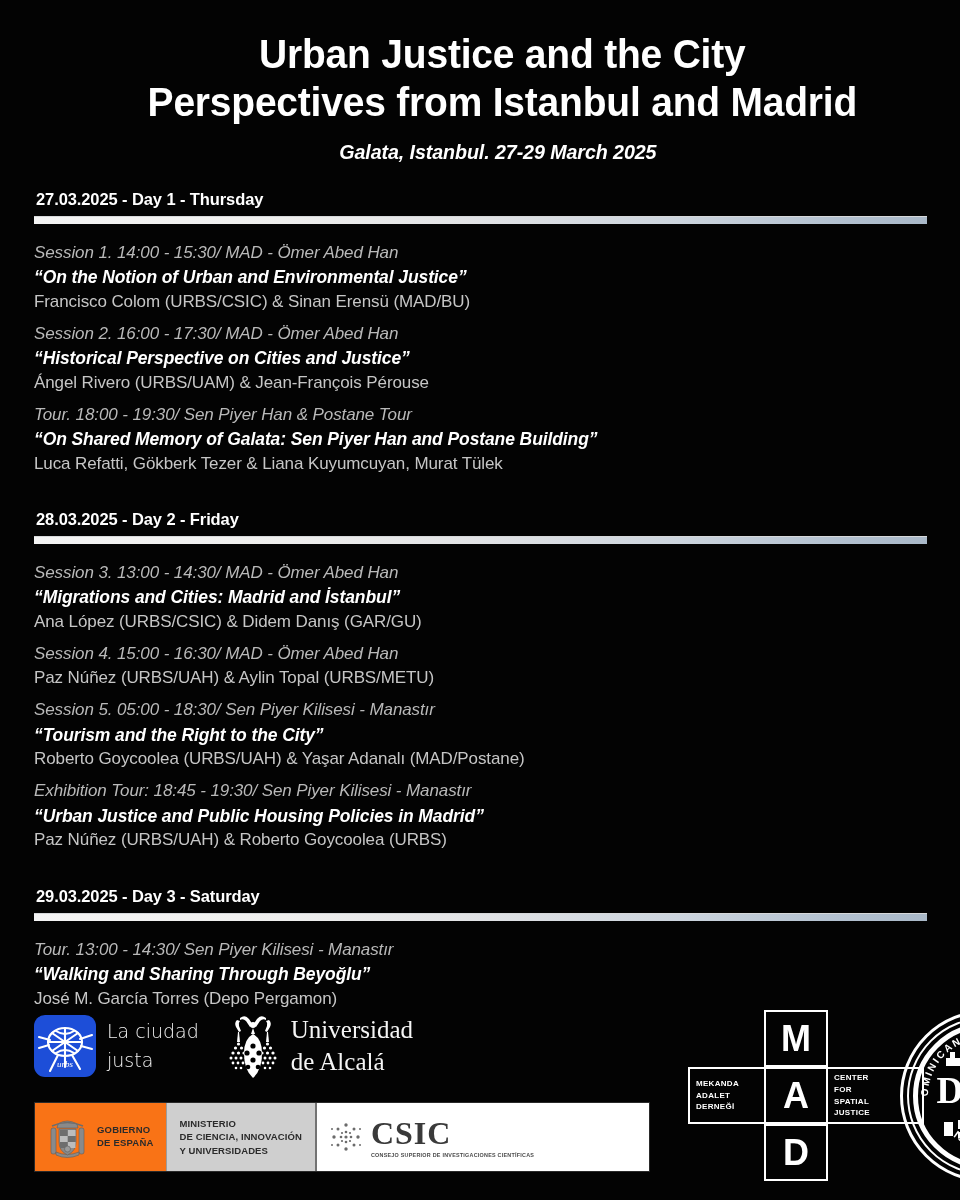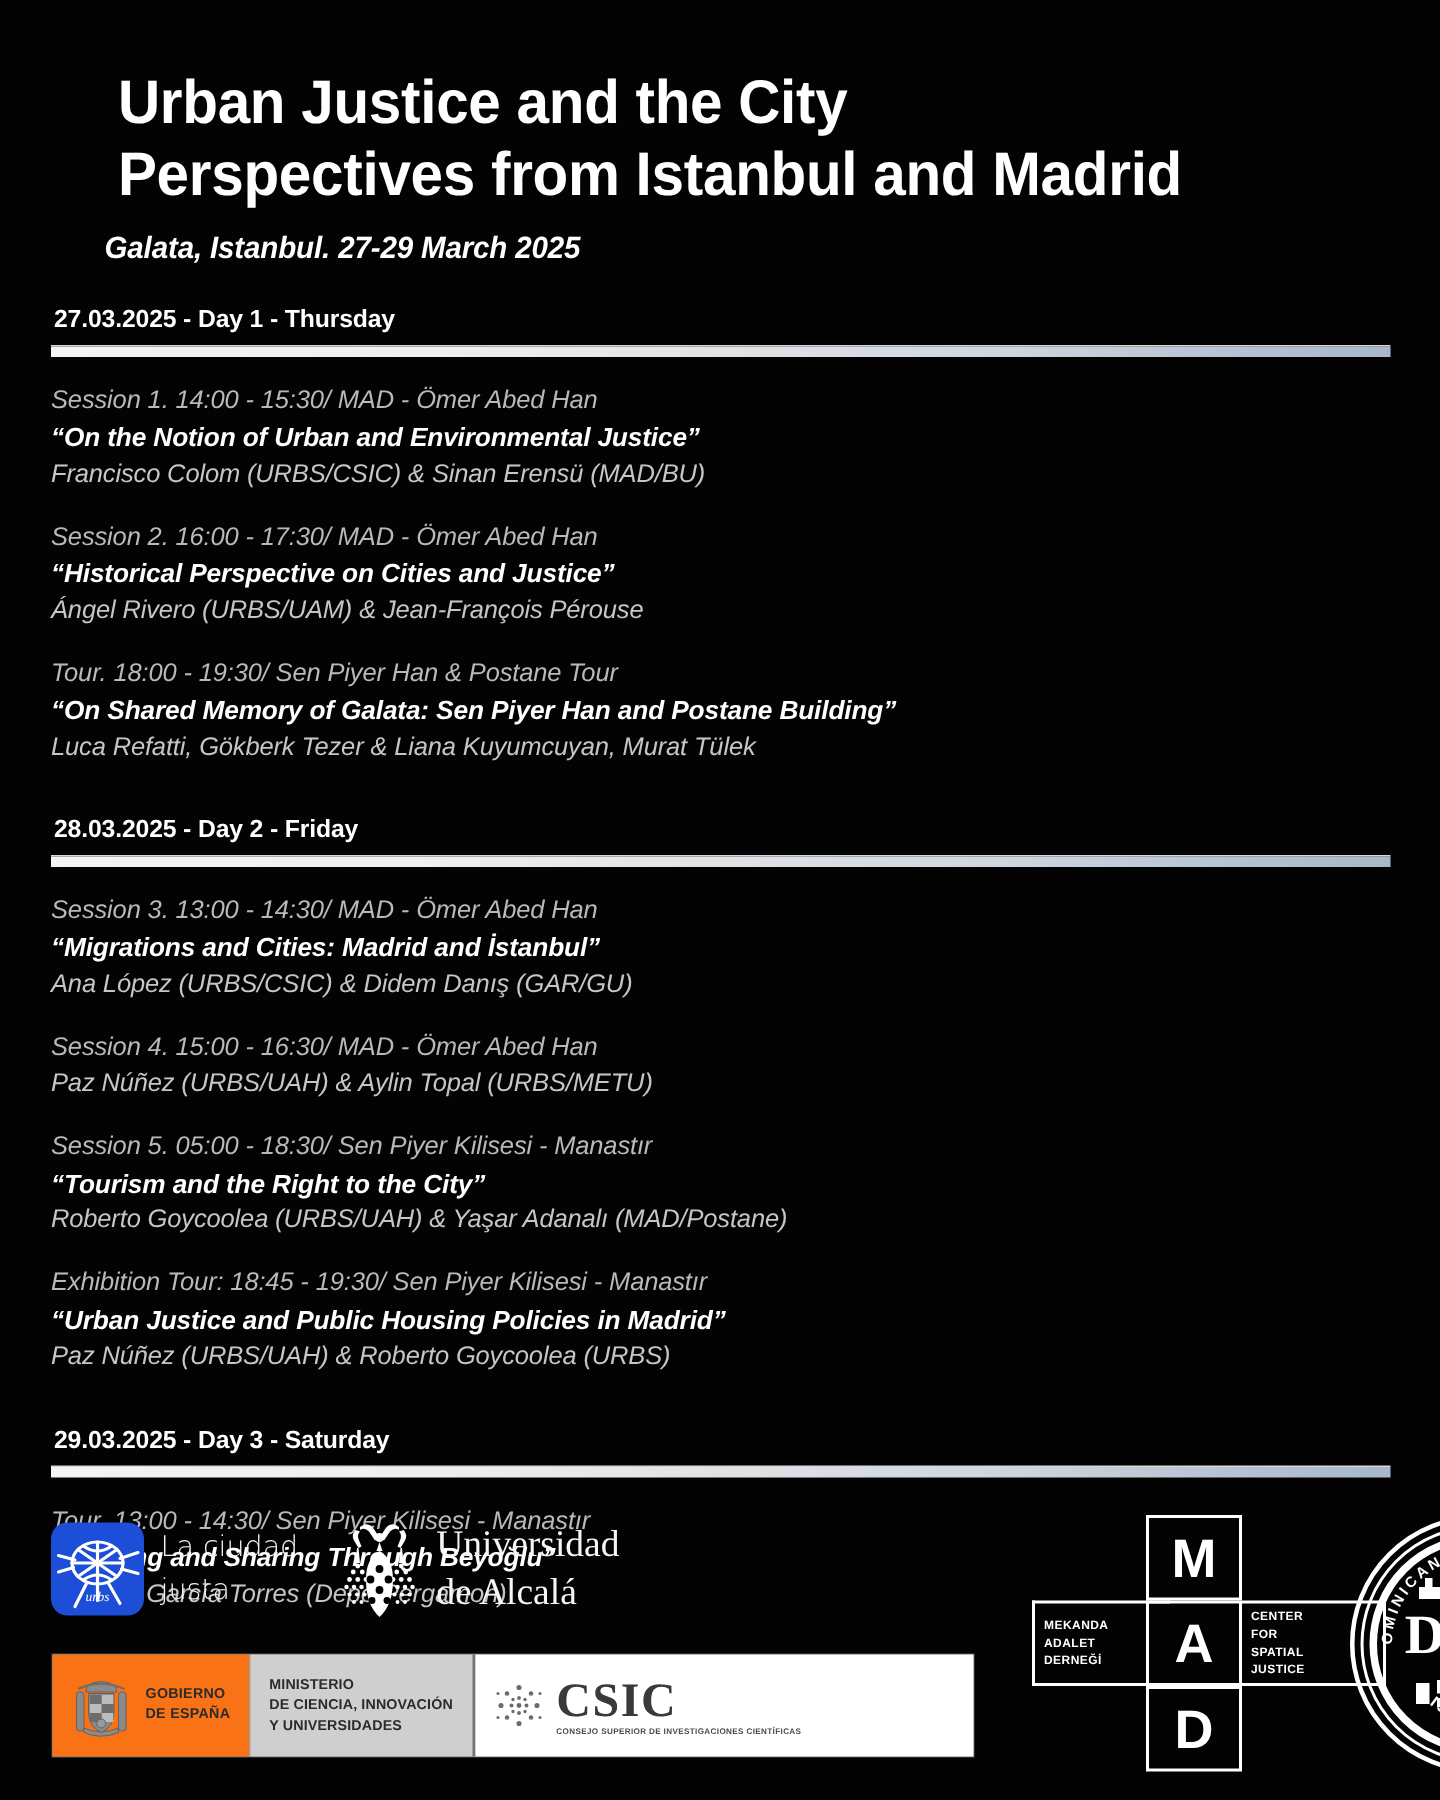--- a/index.html
+++ b/index.html
@@ -7,21 +7,21 @@
   body {
     width:960px; height:1200px; position:relative; overflow:hidden;
     background:#030303;
     font-family:"Liberation Sans", sans-serif;
     color:#ffffff;
     -webkit-font-smoothing:antialiased;
   }
   .poster { position:absolute; inset:0; padding:0 34px; }
 
   
-  .header { text-align:left; padding-top:44px; }
+  .header { text-align:center; padding-top:30px; }
   .title-line {
     font-weight:bold;
     font-size:41px;
     line-height:1.18;
     letter-spacing:-0.2px;
     transform:scaleX(0.95);
     transform-origin:right center;
     white-space:nowrap;
     color:#fff;
   }
@@ -39,31 +39,31 @@
   .day-header {
     font-weight:bold; font-size:16.5px; color:#fff;
     letter-spacing:-0.1px; padding-left:2px;
   }
   .day-rule {
     height:8px; margin-top:7px; width:893px;
     background:linear-gradient(to right, #f4f4f4 0%, #efefee 28%, #e3e4e6 48%, #cdd5de 72%, #b3c1d0 90%, #a9b8c8 100%);
     border-top:1px solid #d6d8da;
   }
   .sessions { margin-top:17px; }
-  .session + .session { margin-top:18px; }
+  .session + .session { margin-top:8px; }
   .s-when {
     font-style:italic; font-size:17px; color:#b9b9b9;
     line-height:1.42; letter-spacing:-0.1px;
   }
   .s-title {
     font-style:italic; font-weight:bold; font-size:17.5px; color:#ffffff;
     line-height:1.42; letter-spacing:-0.1px;
   }
   .s-people {
-    font-style:italic; font-size:17px; color:#c6c6c6;
+    font-size:17px; color:#c6c6c6;
     line-height:1.42; letter-spacing:-0.1px;
   }
 
   
   .logos {
     position:absolute; left:0; right:0; bottom:8px; height:196px;
     padding:0 28px;
   }
   .logo-left { position:absolute; left:34px; top:4px; width:680px; }
   .row-top { display:flex; align-items:center; gap:28px; height:92px; }

